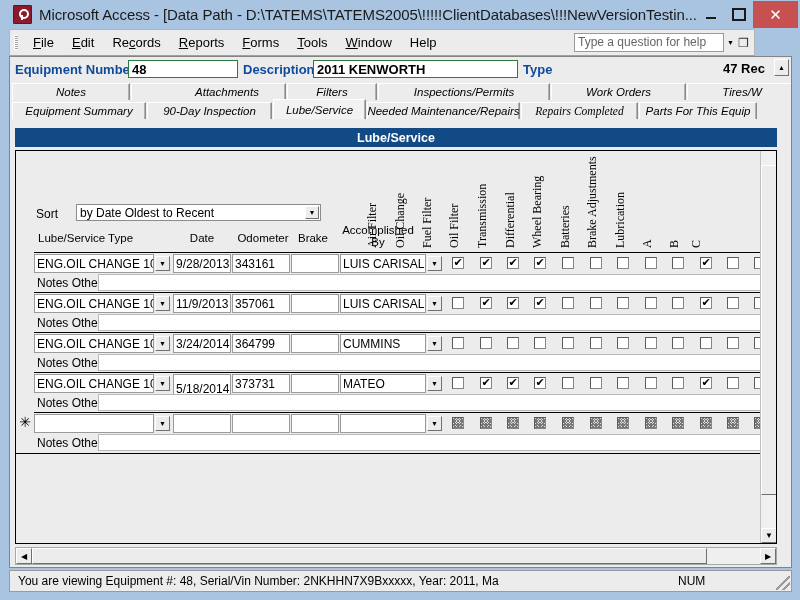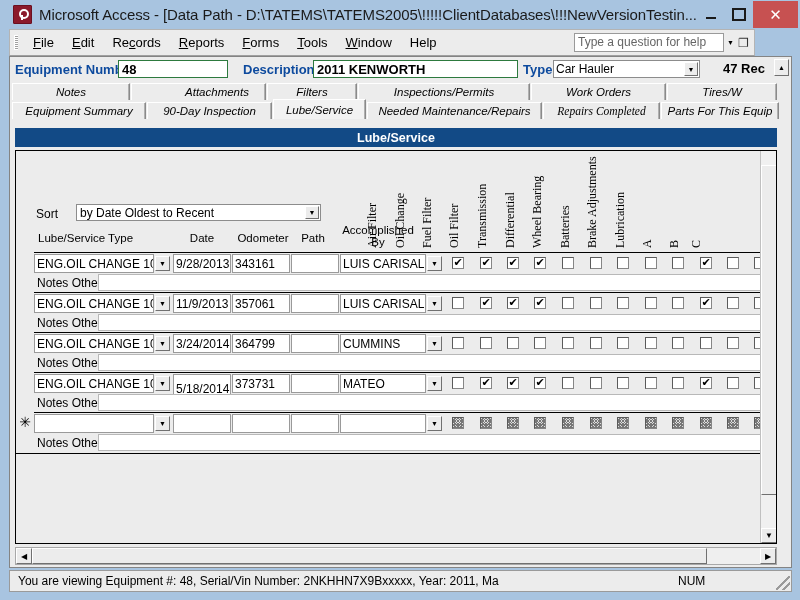--- a/index.html
+++ b/index.html
@@ -277,64 +277,60 @@
       <div class="help-input">Type a question for help</div>
       <div class="help-arrow">▼</div>
       <div class="help-dock">❐</div>
     </div>
   </div>
 
   <div class="form dots">
 
     <div class="eqhdr">
       <div class="lbl-blue" style="position:absolute;left:5px;top:5px;">Equipment Number</div>
-      <div class="fld" style="position:absolute;left:108px;top:3px;width:110px;">48</div>
+      <div class="fld" style="position:absolute;left:118px;top:3px;width:110px;">48</div>
       <div class="lbl-blue" style="position:absolute;left:233px;top:5px;">Description</div>
       <div class="fld" style="position:absolute;left:303px;top:3px;width:205px;">2011 KENWORTH</div>
       <div class="lbl-blue" style="position:absolute;left:513px;top:5px;">Type</div>
-      <div class="combo" style="position:absolute;left:543px;top:3px;width:147px;">
-        <span>Car Hauler</span>
-        <span class="arrowbtn">▼</span>
-      </div>
       <div class="reccount" style="position:absolute;left:713px;top:4px;">47 Rec</div>
       <div class="spin-up" style="position:absolute;left:764px;top:2px;">▲</div>
     </div>
 
     <div class="tabrow" style="top:25px;left:2px;">
       <div class="tab" style="width:118px;">Notes</div>
-      <div class="tab" style="width:135px;padding-left:37px;">Attachments</div>
+      <div class="tab" style="width:155px;padding-left:37px;">Attachments</div>
       <div class="tab" style="width:90px;">Filters</div>
       <div class="tab" style="width:172px;">Inspections/Permits</div>
       <div class="tab" style="width:135px;">Work Orders</div>
       <div class="tab" style="width:110px;">Tires/W</div>
     </div>
 
     <div class="tabrow" style="top:44px;left:2px;">
       <div class="tab" style="width:134px;">Equipment Summary</div>
       <div class="tab" style="width:125px;">90-Day Inspection</div>
       <div class="tab active" style="width:93px;">Lube/Service</div>
-      <div class="tab" style="width:175px;">Needed Maintenance/Repairs</div>
+      <div class="tab" style="width:153px;">Needed Maintenance/Repairs</div>
       <div class="tab" style="width:117px;font-family:Liberation Serif, serif;">Repairs Completed</div>
       <div class="tab" style="width:118px;">Parts For This Equip</div>
     </div>
 
     <div class="banner" style="left:5px;top:71px;width:762px;height:19px;">Lube/Service</div>
 
     <div class="panel dots" style="left:5px;top:93px;width:762px;height:394px;">
 
       <div class="sortlbl" style="left:20px;top:56px;">Sort</div>
       <div class="sortcombo" style="left:60px;top:53px;width:245px;">
         <span>by Date Oldest to Recent</span>
         <span class="arrowbtn" style="position:absolute;right:1px;top:1px;width:14px;height:13px;background:#ececec;border:1px solid #fff;border-right-color:#707070;border-bottom-color:#707070;display:flex;align-items:center;justify-content:center;font-size:7px;box-sizing:border-box;">▼</span>
       </div>
 
       <div class="colhdr" style="left:22px;top:81px;width:130px;text-align:left;">Lube/Service Type</div>
       <div class="colhdr" style="left:160px;top:81px;width:52px;">Date</div>
       <div class="colhdr" style="left:219px;top:81px;width:56px;">Odometer</div>
-      <div class="colhdr" style="left:278px;top:81px;width:38px;">Path</div>
+      <div class="colhdr" style="left:278px;top:81px;width:38px;">Brake</div>
       <div class="colhdr" style="left:320px;top:73px;width:84px;">Accomplished</div>
       <div class="colhdr" style="left:320px;top:85px;width:84px;">By</div>
 
       <div id="vheaders">
           <div class="vhdr" style="left: 447px; top: 0px; height: 97px; line-height: 12px;">Air Filter</div>
           <div class="vhdr" style="left: 475px; top: 0px; height: 97px; line-height: 12px;">Oil Change</div>
           <div class="vhdr" style="left: 502px; top: 0px; height: 97px; line-height: 12px;">Fuel Filter</div>
           <div class="vhdr" style="left: 529px; top: 0px; height: 97px; line-height: 12px;">Oil Filter</div>
           <div class="vhdr" style="left: 557px; top: 0px; height: 97px; line-height: 12px;">Transmission</div>
           <div class="vhdr" style="left: 585px; top: 0px; height: 97px; line-height: 12px;">Differential</div>

